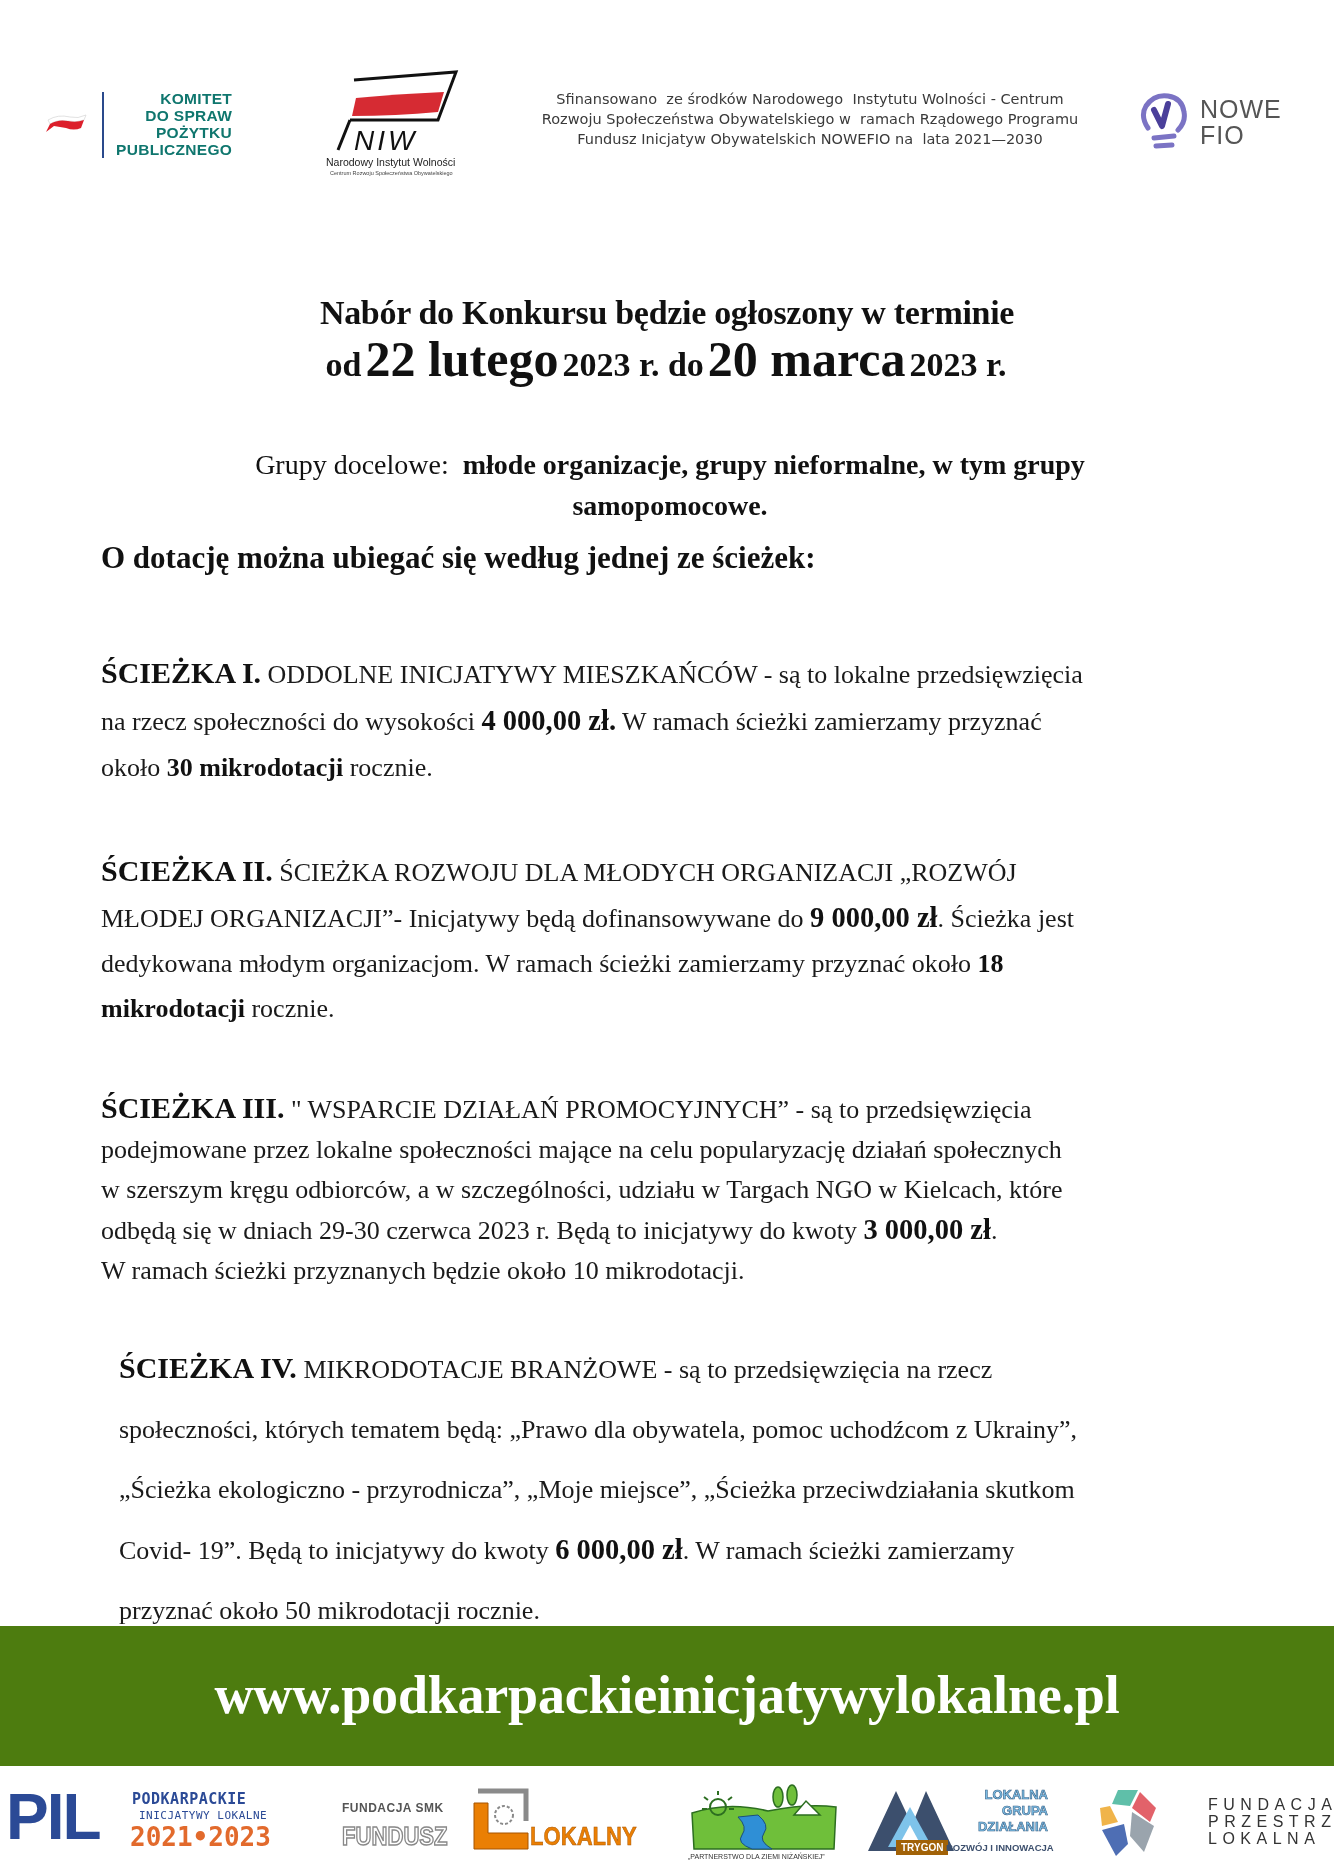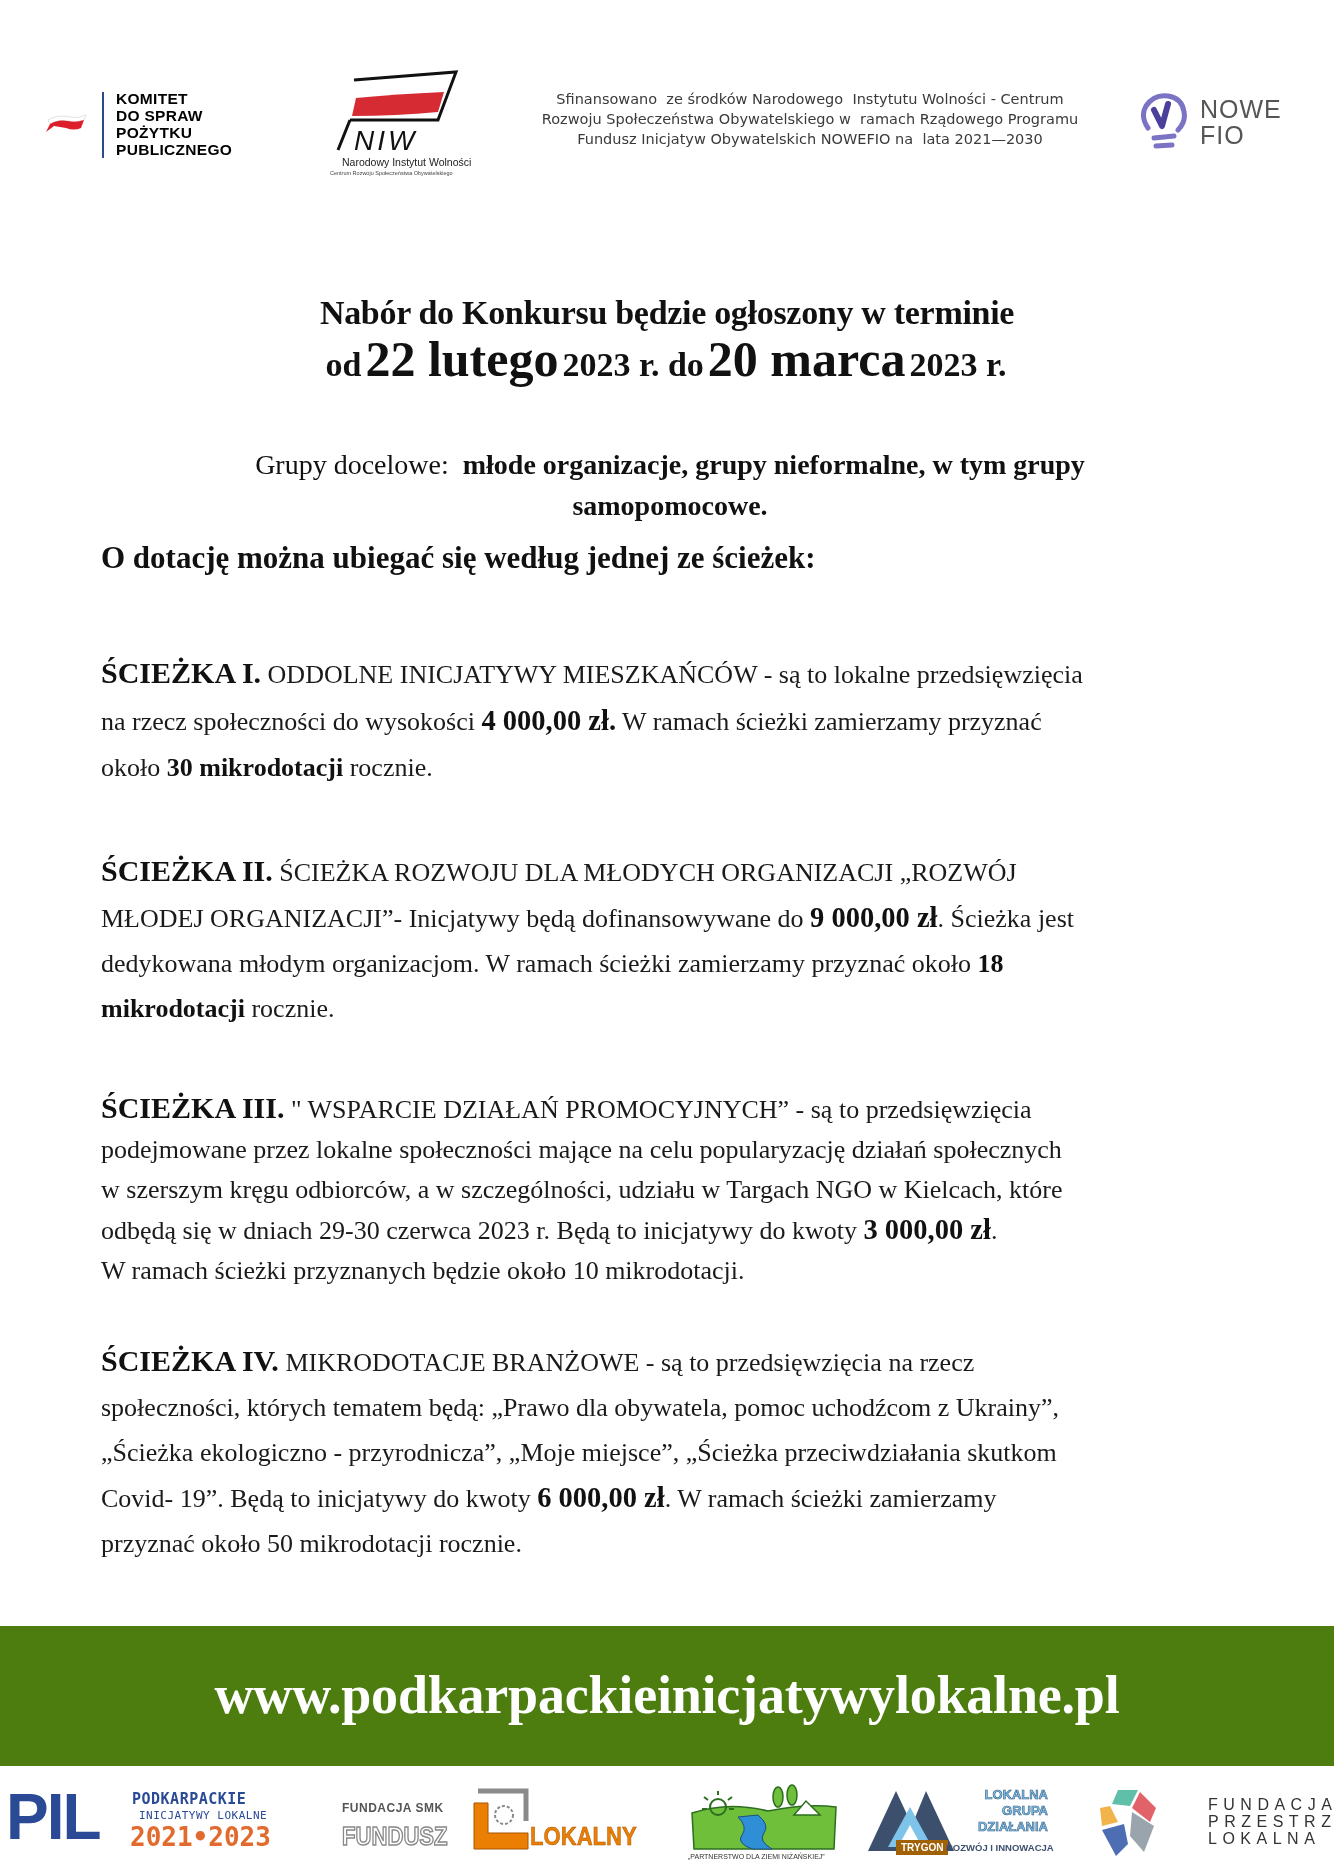--- a/index.html
+++ b/index.html
@@ -3,26 +3,26 @@
 <meta charset="utf-8">
 <style>
   html, body { margin: 0; padding: 0; background: #ffffff; }
   body { width: 1334px; height: 1875px; position: relative; overflow: hidden; font-family: "Liberation Serif", serif; color: #1a1a1a; }
   .abs { position: absolute; }
 
   
   .kdspp { left: 44px; top: 90px; width: 210px; height: 70px; }
   .kdspp .flag { position: absolute; left: 0; top: 22px; width: 44px; height: 24px; }
   .kdspp .vline { position: absolute; left: 58px; top: 2px; width: 2px; height: 66px; background: #2a4a8c; }
-  .kdspp .txt { position: absolute; left: 72px; top: 0; font-family: "Liberation Sans", sans-serif; font-weight: bold; color: #000000; font-size: 15.5px; line-height: 17px; letter-spacing: 0.3px; }
+  .kdspp .txt { position: absolute; left: 72px; top: 0; font-family: "Liberation Sans", sans-serif; font-weight: bold; color: #0f766e; font-size: 15.5px; line-height: 17px; letter-spacing: 0.3px; text-align: right; }
   .kdspp .txt span { display: block; }
 
   .niw { left: 326px; top: 68px; width: 150px; height: 112px; }
   .niw svg { position: absolute; left: 0; top: 0; }
-  .niw .name { position: absolute; left: 16px; top: 88px; font-family: "Liberation Sans", sans-serif; font-size: 10.5px; color: #222; white-space: nowrap; }
+  .niw .name { position: absolute; left: 0; top: 88px; font-family: "Liberation Sans", sans-serif; font-size: 10.5px; color: #222; white-space: nowrap; }
   .niw .sub { position: absolute; left: 4px; top: 102px; font-family: "Liberation Sans", sans-serif; font-size: 5.5px; color: #444; white-space: nowrap; }
 
   .funding { left: 530px; top: 89px; width: 560px; text-align: center; font-family: "DejaVu Sans", sans-serif; font-size: 14.5px; line-height: 20px; color: #3a3a3a; }
   .funding span { display: block; white-space: pre; }
 
   .nowefio { left: 1140px; top: 92px; width: 150px; height: 62px; }
   .nowefio svg { position: absolute; left: 0; top: 0; }
   .nowefio .t { position: absolute; left: 60px; top: 4px; font-family: "Liberation Sans", sans-serif; font-size: 25px; line-height: 26px; color: #555; letter-spacing: 1px; }
   .nowefio .t span { display: block; }
 
@@ -40,21 +40,21 @@
   .intro { left: 101px; top: 540px; font-size: 31px; font-weight: bold; color: #111; white-space: nowrap; }
 
   
   .path { left: 101px; width: 1170px; font-size: 26px; color: #1a1a1a; }
   .path .hd { font-weight: bold; font-size: 30px; color: #111; }
   .path b { font-weight: bold; font-size: 28.5px; color: #111; }
   .path b.sm { font-size: 26px; }
   .p1 { top: 650px; line-height: 46px; }
   .p2 { top: 848px; line-height: 45px; }
   .p3 { top: 1088px; line-height: 40px; }
-  .p4 { top: 1338px; line-height: 45px; }
+  .p4 { top: 1338px; line-height: 60px; margin-left: 18px; }
   .ln { display: block; white-space: nowrap; }
 
   
   .band { left: 0; top: 1626px; width: 1334px; height: 140px; background: #4d7c0f; }
   .band .url { position: absolute; left: 0; width: 1334px; top: 38px; text-align: center; color: #ffffff; font-weight: bold; font-size: 54px; letter-spacing: -0.2px; }
 
   
   .pil { left: 6px; top: 1786px; width: 300px; height: 70px; }
   .pil .big { position: absolute; left: 0; top: -6px; font-family: "Liberation Sans", sans-serif; font-weight: bold; font-size: 64px; color: #2b4a96; letter-spacing: -2px; }
   .pil .l1 { position: absolute; left: 126px; top: 4px; font-family: "DejaVu Sans Mono", monospace; font-weight: bold; font-size: 15px; color: #2b4a96; letter-spacing: 0.5px; }

